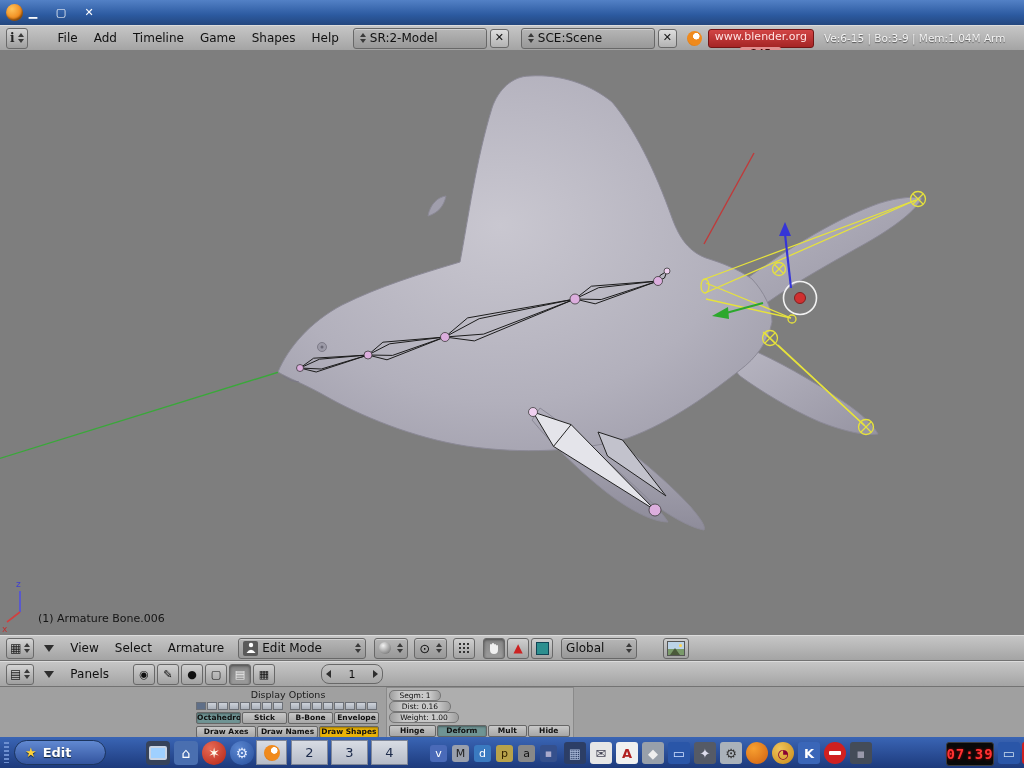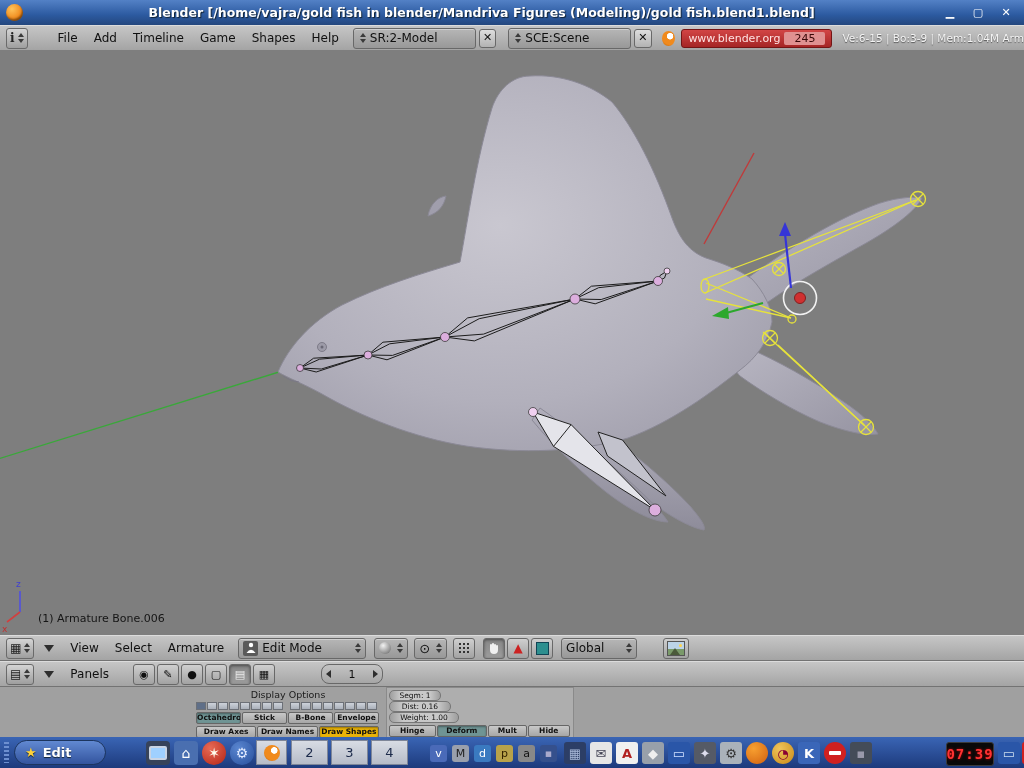--- a/index.html
+++ b/index.html
@@ -49,21 +49,21 @@
   .sphere{width:12px;height:12px;border-radius:50%;
     background:radial-gradient(circle at 35% 30%,#f2f2f2,#8c8c8c 70%,#555);}
   .dots9{width:11px;height:11px;position:relative;}
   .dots9::before{content:"";position:absolute;left:0;top:0;width:2px;height:2px;background:#333;
     box-shadow:4px 0 #333,8px 0 #333,0 4px #333,4px 4px #333,8px 4px #333,0 8px #333,4px 8px #333,8px 8px #333;}
 
   
   #top-header{top:25px;}
   .redpill{display:flex;align-items:center;gap:4px;height:17px;margin-left:6px;
     background:linear-gradient(180deg,#d24545,#a52525);border:1px solid #731515;
-    border-radius:3px;padding:0 6px;color:#ffe2e2;font-size:11px;white-space:nowrap;}
+    border-radius:3px;padding:0 6px;color:#ffe2e2;font-size:11px;white-space:nowrap;flex-direction:column;}
   .redpill .ver{background:#e09090;color:#3a0808;border-radius:2px;padding:0 10px;}
   .blogo{width:15px;height:15px;border-radius:50%;margin-left:10px;
     background:radial-gradient(circle at 62% 35%,#fff 0 3px,#f08a1d 3.5px 65%,#b35a00);}
   .stats{margin-left:10px;color:#f4f4f4;font-size:10.5px;white-space:nowrap;text-shadow:0 1px 1px #555;}
 
   
   #viewport{position:absolute;left:0;top:50px;width:1024px;height:585px;background:#7e7e7e;}
   #viewport svg{position:absolute;left:0;top:0;}
   .vp-info{position:absolute;left:38px;top:562px;font-size:11px;color:#151515;}
 
@@ -169,21 +169,20 @@
   .tr1{left:998px;background:#2a56a8;color:#cde;}
   .tr2{left:1022px;background:#d02020;color:#fff;}
 </style>
 </head>
 <body>
 
 <div id="screen">
 
   <div class="titlebar">
     <div class="app-icon"></div>
-    <div class="title">Blender [/home/vajra/gold fish in blender/Mandriva Figures (Modeling)/gold fish.blend1.blend]</div>
     <div class="winbtns">
       <div class="wb">▁</div>
       <div class="wb">▢</div>
       <div class="wb">✕</div>
     </div>
   </div>
 
   <div class="bheader" id="top-header">
     <div class="ed-btn">
       <span class="ed-glyph" style="font-weight:bold;font-family:'DejaVu Serif',serif;">i</span>

